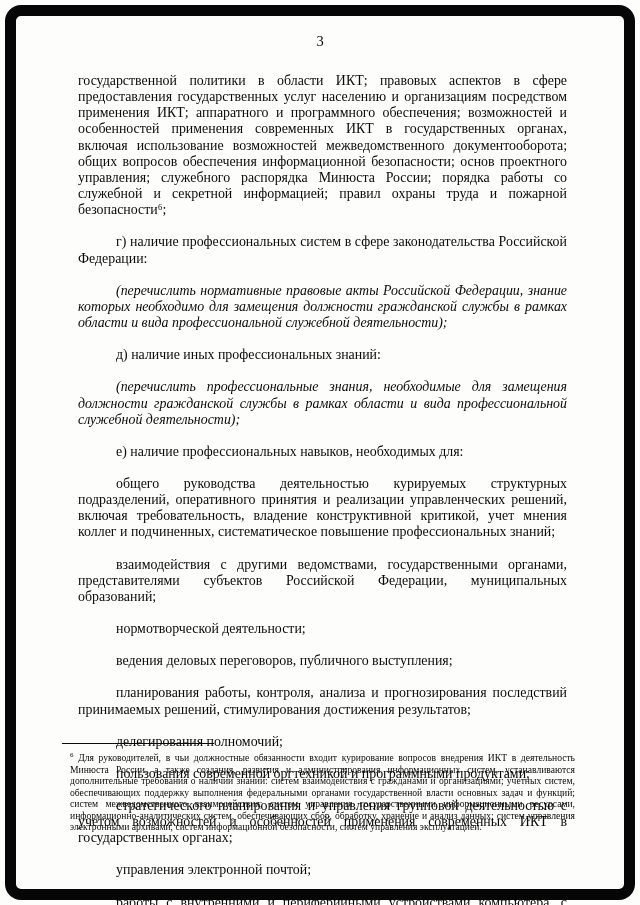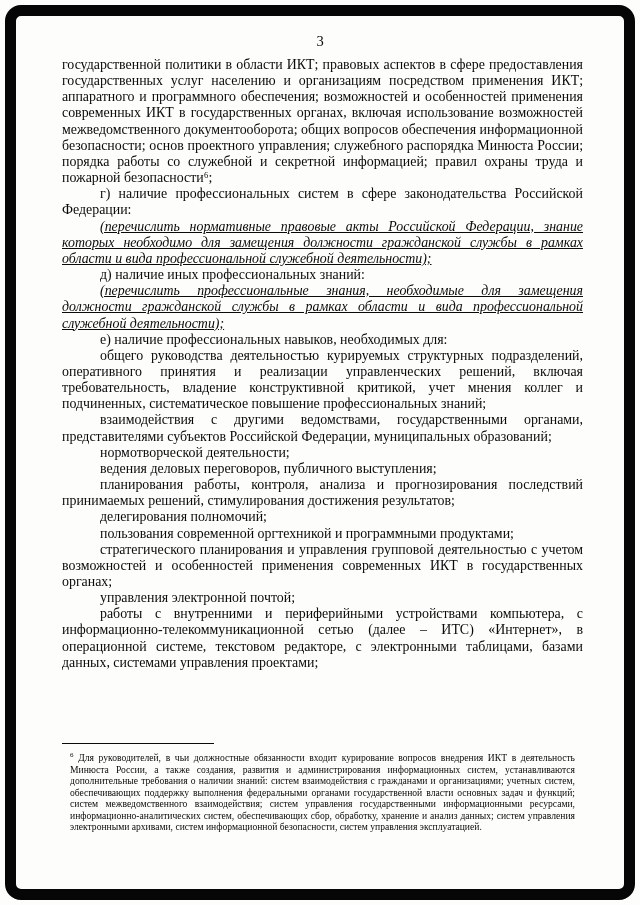--- a/index.html
+++ b/index.html
@@ -35,29 +35,28 @@
     position: absolute;
     top: 57px;
     left: 62px;
     right: 57px;
     font-size: 13.9px;
     line-height: 16.15px;
     text-align: justify;
     text-justify: inter-word;
   }
   .content p {
-    margin: 0;
+    margin: 16px;
     text-indent: 38px;
   }
   .content p.no-indent {
     text-indent: 0;
   }
   .content p.italic {
     font-style: italic;
-    text-decoration: underline;
   }
   .footnote {
     position: absolute;
     left: 62px;
     right: 57px;
     top: 743px;
     font-size: 9.6px;
     line-height: 11.55px;
     text-align: justify;
   }

